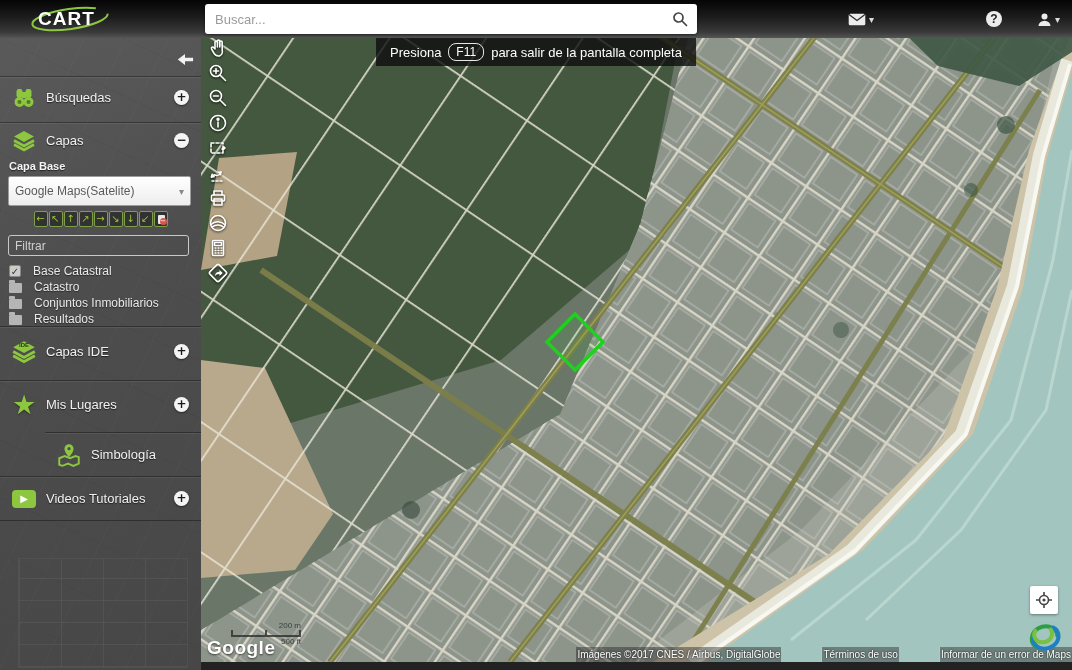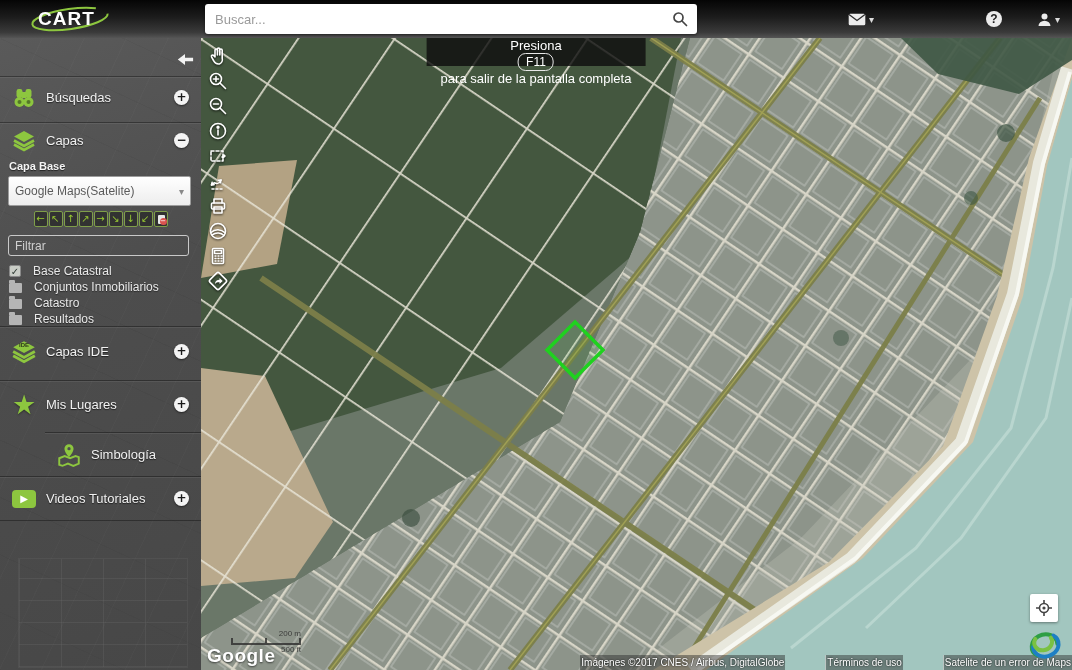--- a/index.html
+++ b/index.html
@@ -94,31 +94,31 @@
   .folder { width:13px; height:10px; background:#b5b5b5; border-radius:1px; position:relative; margin-top:2px; }
   .folder:before { content:""; position:absolute; top:-3px; left:0; width:6px; height:3px; background:#b5b5b5;
               border-radius:1px 1px 0 0; }
 
   .videos-icon { width:24px; height:18px; background:#8dc63f; border-radius:4px; display:flex;
                  align-items:center; justify-content:center; }
   .videos-icon .tri { color:#fff; font-size:10px; font-family:"DejaVu Sans",sans-serif; }
   .ide-badge { position:absolute; font-size:6px; font-weight:bold; color:#2f3a1a; left:10px; top:3px; }
 
   
-  .map { position:absolute; left:201px; top:38px; width:871px; height:632px; z-index:10; cursor:default; }
+  .map { position:absolute; left:201px; top:30px; width:871px; height:632px; z-index:10; cursor:default; }
   .map svg.basemap { position:absolute; inset:0; }
 
   .map-tools { position:absolute; left:4px; top:6px; display:flex; flex-direction:column; gap:1px; z-index:12; }
   .tool-btn { width:26px; height:24px; display:flex; align-items:center; justify-content:center; cursor:pointer;
               filter:drop-shadow(0 1px 1px rgba(0,0,0,.7)); }
   .tool-btn svg { stroke:#fff; fill:none; stroke-width:1.6; stroke-linecap:round; stroke-linejoin:round; }
 
   .notify-bar { position:absolute; left:536px; top:38px; transform:translateX(-50%);
                 height:28px; background:rgba(15,15,15,.82); color:#fff; font-size:13px;
-                display:flex; align-items:center; padding:0 14px; z-index:35; white-space:nowrap;flex-direction:column; }
+                display:flex; align-items:center; padding:0 14px; z-index:35; white-space:nowrap; }
   .notify-key { border:1px solid #e8e8e8; border-radius:8px; padding:1px 7px; margin:0 7px; font-size:12px; }
 
   .scale-bar { position:absolute; left:30px; bottom:16px; z-index:12; width:70px; }
   .scale-line { border-bottom:2px solid #2d2d2d; border-left:2px solid #2d2d2d; border-right:2px solid #2d2d2d;
                 height:7px; position:relative; opacity:.8; }
   .scale-line:after { content:""; position:absolute; left:32px; top:0; width:2px; height:7px; background:#2d2d2d; }
   .scale-txt { font-size:8px; color:#2d2d2d; text-align:right; opacity:.85; }
   .google-logo { position:absolute; left:6px; bottom:3px; color:#fff; font-size:19px; font-weight:bold;
                  letter-spacing:.5px; text-shadow:0 1px 2px rgba(0,0,0,.6); z-index:12; }
 
@@ -265,21 +265,21 @@
     <div class="scale-bar">
       <div class="scale-txt">200 m</div>
       <div class="scale-line"></div>
       <div class="scale-txt">500 ft</div>
     </div>
     <div class="google-logo">Google</div>
 
     <div class="attribution">
       <span>Imágenes ©2017 CNES / Airbus, DigitalGlobe</span>
       <span>Términos de uso</span>
-      <span>Satelite de un error de Maps</span>
+      <span>Informar de un error de Maps</span>
     </div>
 
     <div class="my-location">
       <svg width="18" height="18" viewBox="0 0 18 18">
         <circle cx="9" cy="9" r="4.5" fill="none" stroke="#444" stroke-width="1.6"></circle>
         <circle cx="9" cy="9" r="1.6" fill="#444"></circle>
         <path d="M9 1 V4 M9 14 V17 M1 9 H4 M14 9 H17" stroke="#444" stroke-width="1.6"></path>
       </svg>
     </div>
 
@@ -413,25 +413,25 @@
 
       <input class="filter-input" type="text" placeholder="Filtrar" style="">
 
       <div class="layer-list">
         <div class="layer-item">
           <span class="checkbox">✓</span>
           <span class="li-label">Base Catastral</span>
         </div>
         <div class="layer-item">
           <span class="folder"></span>
-          <span class="li-label">Conjuntos Inmobiliarios</span>
+          <span class="li-label">Catastro</span>
         </div>
         <div class="layer-item">
           <span class="folder"></span>
-          <span class="li-label">Catastro</span>
+          <span class="li-label">Conjuntos Inmobiliarios</span>
         </div>
         <div class="layer-item">
           <span class="folder"></span>
           <span class="li-label">Resultados</span>
         </div>
       </div>
     </div>
 
     <div class="side-row" style="top:288px; height:50px;">
       <span class="s-icon" style="position:relative;">

